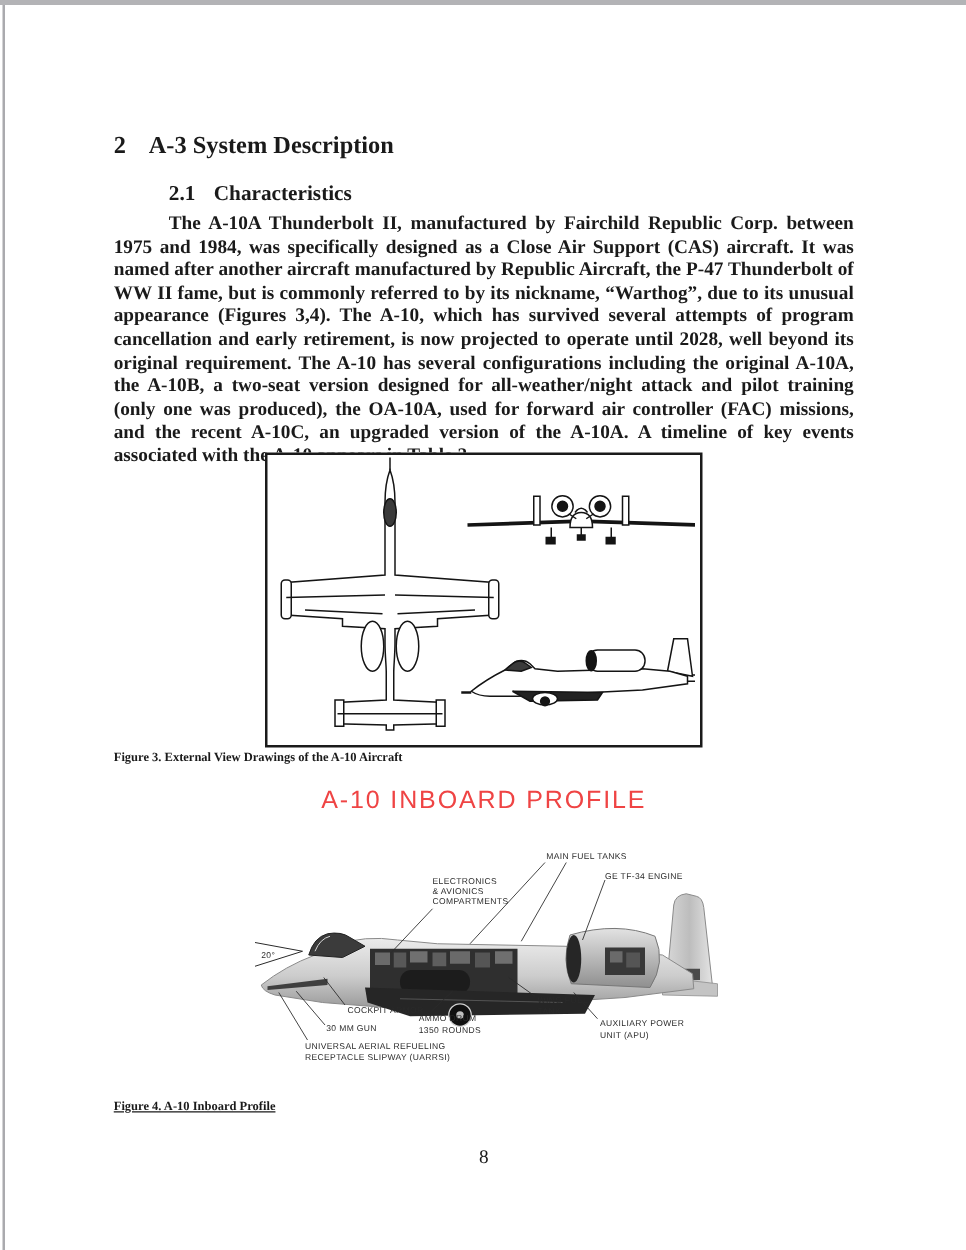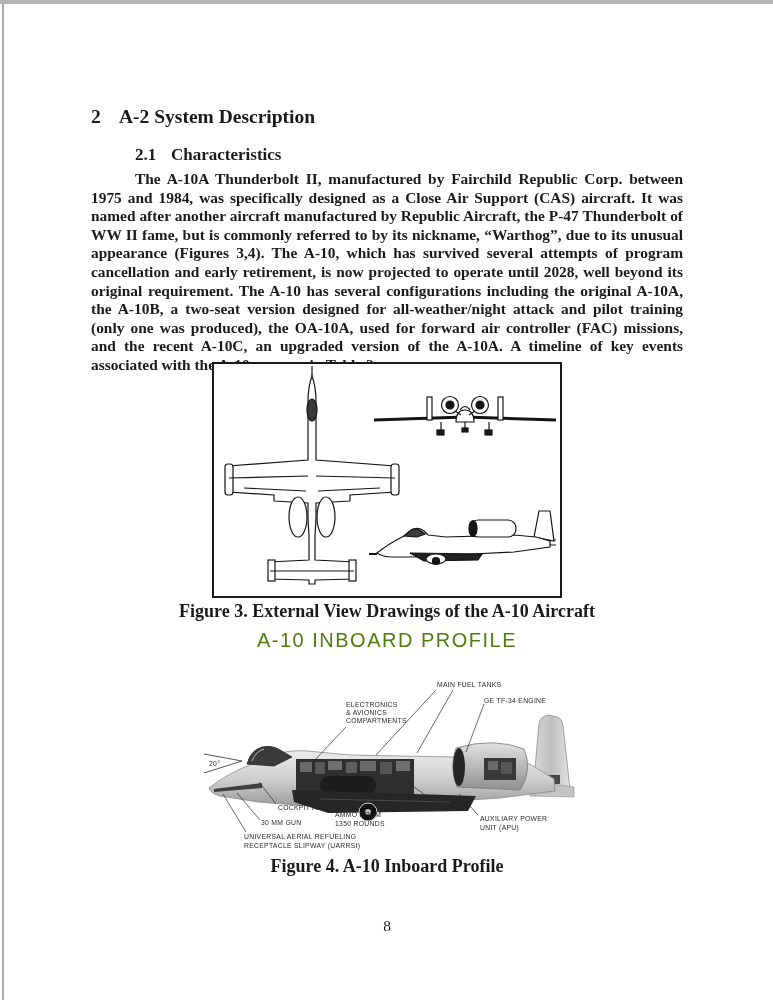--- a/index.html
+++ b/index.html
@@ -8,40 +8,40 @@
   .edge-top{position:absolute;top:0;left:0;width:773px;height:4px;background:#b3b3b6;}
   .edge-left{position:absolute;top:4px;left:2px;width:2px;height:996px;background:#aaaaae;}
   .h1{position:absolute;top:106px;left:91px;font-size:19.5px;font-weight:bold;white-space:nowrap;}
   .h1 .num{display:inline-block;width:28px;}
   .h2{position:absolute;top:145px;left:91px;font-size:17px;font-weight:bold;white-space:nowrap;margin-left:44px;}
   .h2 .num{display:inline-block;width:36px;}
   .body-text{position:absolute;top:170px;left:91px;width:592px;margin:0;
              font-size:15.4px;line-height:18.6px;text-align:justify;text-indent:44px;font-weight:bold;}
   .fig3-box{position:absolute;top:362px;left:212px;width:346px;height:232px;
             border:2px solid #1a1a1a;background:#fff;}
-  .caption{position:absolute;left:91px;width:592px;text-align:center;
-           font-size:18px;font-weight:bold;white-space:nowrap;}
+  .caption{position:absolute;left:91px;width:592px;
+           font-size:10px;font-weight:bold;white-space:nowrap;}
   .fig3-cap{top:601px;}
   .fig4-title{position:absolute;top:629px;left:91px;width:592px;text-align:center;
-              font-family:"Liberation Sans",sans-serif;font-size:20px;color:#4d7c0f;
+              font-family:"Liberation Sans",sans-serif;font-size:20px;color:#ef4444;
               letter-spacing:1.5px;white-space:nowrap;}
   .fig4{position:absolute;top:660px;left:200px;}
-  .fig4-cap{top:856px;}
+  .fig4-cap{top:880px;text-decoration:underline;}
   .page-number{position:absolute;top:917px;left:91px;width:592px;text-align:center;font-size:15.4px;}
   .lbl{font-family:"Liberation Sans",sans-serif;font-size:6.8px;fill:#2a2a2a;letter-spacing:0.3px;}
 </style>
 </head>
 <body>
 
 <div class="page">
   <div class="edge-top"></div>
   <div class="edge-left"></div>
 
   <div class="h1">
-    <span class="num">2</span><span>A-2 System Description</span>
+    <span class="num">2</span><span>A-3 System Description</span>
   </div>
 
   <div class="h2">
     <span class="num">2.1</span><span>Characteristics</span>
   </div>
 
   <p class="body-text">The A-10A Thunderbolt II, manufactured by Fairchild Republic Corp. between 1975 and 1984, was specifically designed as a Close Air Support (CAS) aircraft.  It was named after another aircraft manufactured by Republic Aircraft, the P-47 Thunderbolt of WW II fame, but is commonly referred to by its nickname, “Warthog”, due to its unusual appearance (Figures 3,4).  The A-10, which has survived several attempts of program cancellation and early retirement, is now projected to operate until 2028, well beyond its original requirement.  The A-10 has several configurations including the original A-10A, the A-10B, a two-seat version designed for all-weather/night attack and pilot training (only one was produced), the OA-10A, used for forward air controller (FAC) missions, and the recent A-10C, an upgraded version of the A-10A.  A timeline of key events associated with the A-10 appears in Table 2.</p>
 
   <div class="fig3-box">
     <svg width="342" height="228" viewBox="0 0 342 228">

